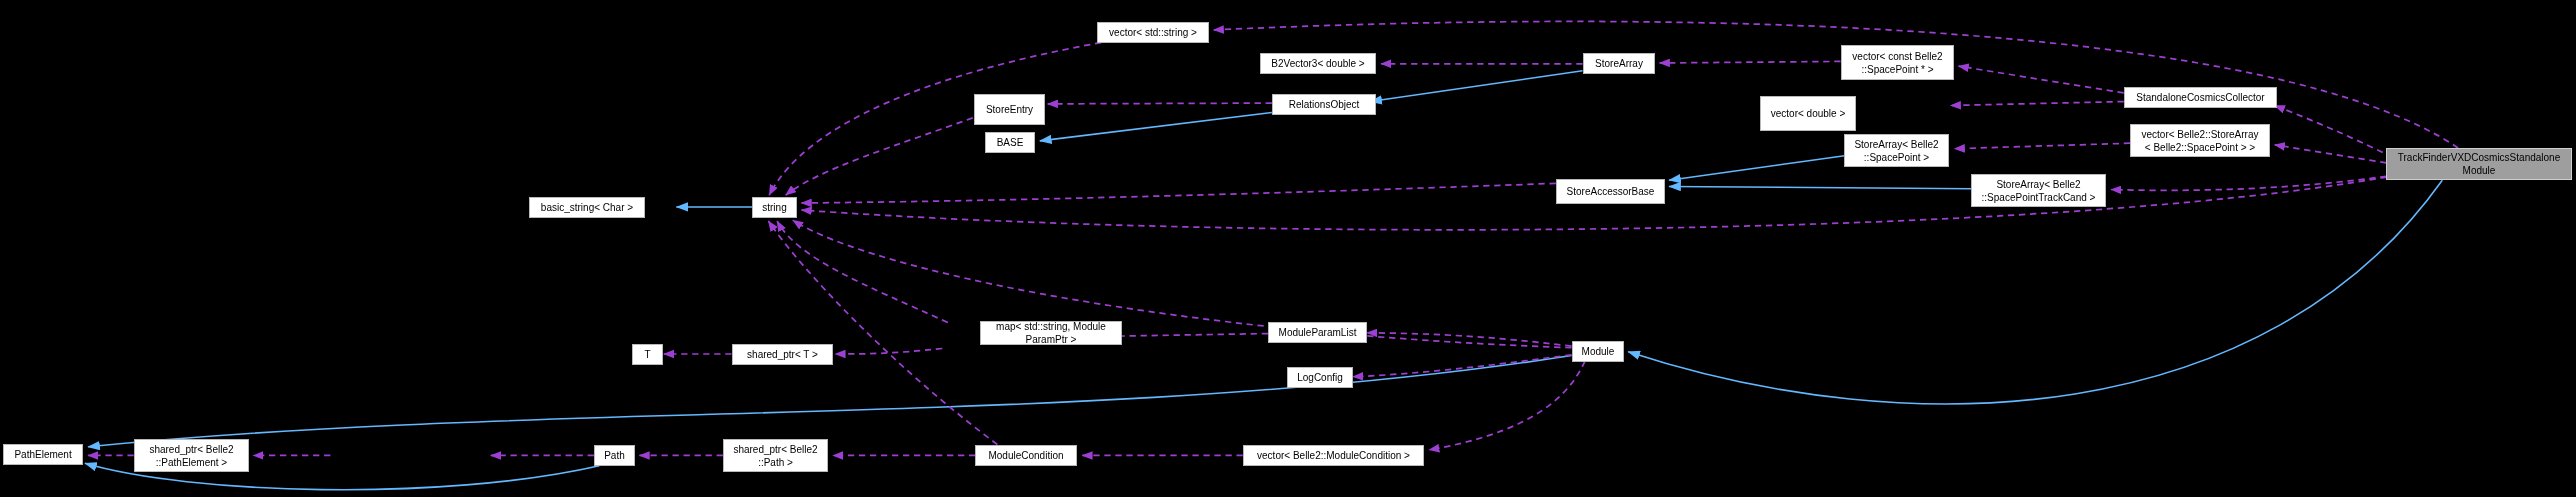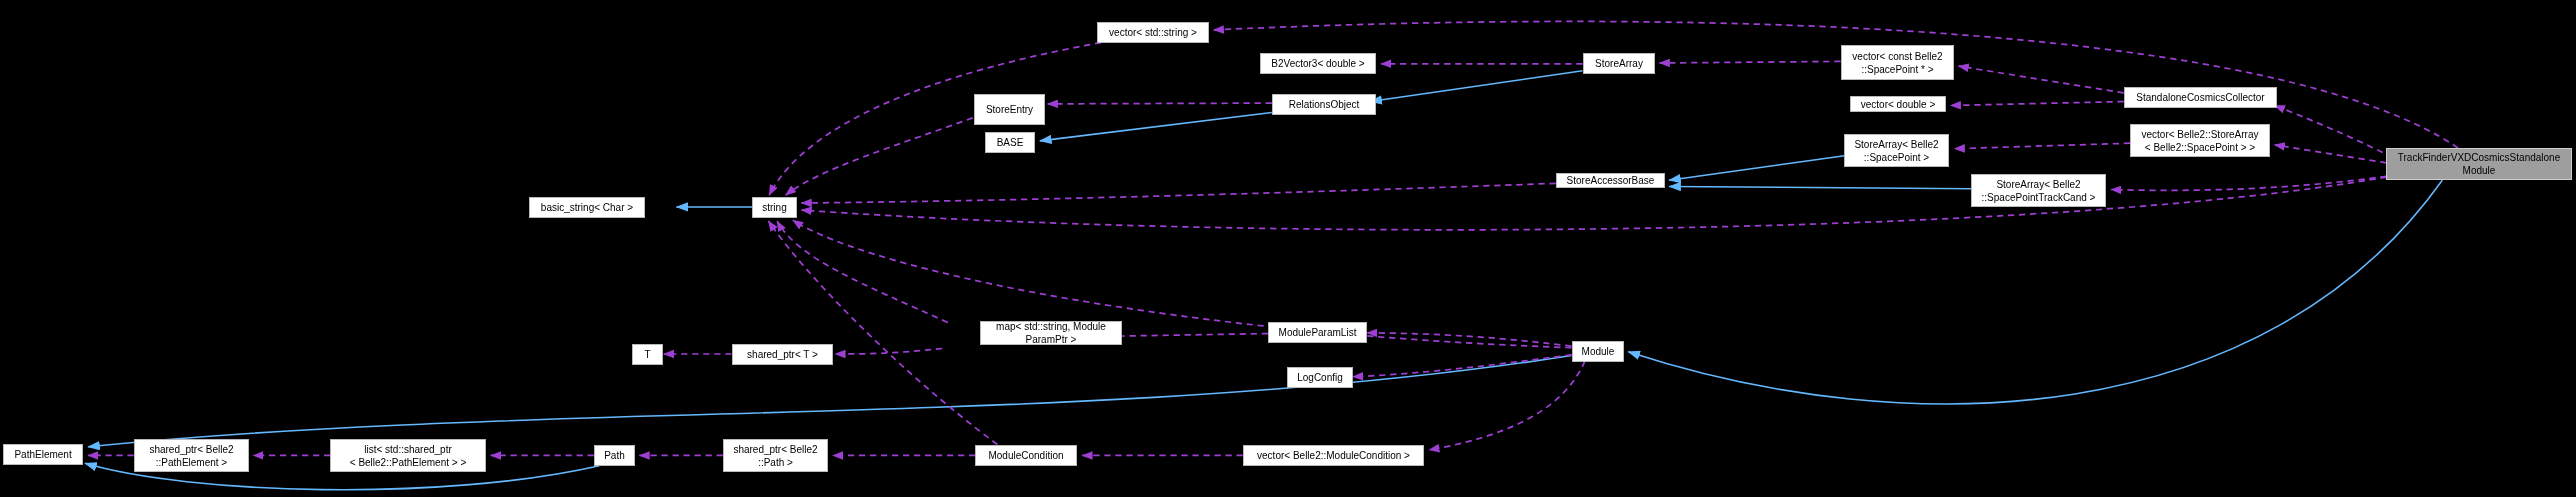--- a/index.html
+++ b/index.html
@@ -84,21 +84,21 @@
       <div class="nl"></div>
   </div>
   <div class="node" style="left:1841px;top:45px;width:113px;height:35px">
     <div class="nl">vector&lt; const Belle2</div>
       <div class="nl">::SpacePoint * &gt;</div>
   </div>
   <div class="node" style="left:2124px;top:87px;width:153px;height:20.5px">
     <div class="nl">StandaloneCosmicsCollector</div>
       <div class="nl"></div>
   </div>
-  <div class="node" style="left:1850px;top:96px;width:96px;height:16px">
+  <div class="node" style="left:1760px;top:96px;width:96px;height:35px">
     <div class="nl">vector&lt; double &gt;</div>
       <div class="nl"></div>
   </div>
   <div class="node" style="left:1844px;top:134px;width:105px;height:33px">
     <div class="nl">StoreArray&lt; Belle2</div>
       <div class="nl">::SpacePoint &gt;</div>
   </div>
   <div class="node" style="left:2130px;top:124px;width:140px;height:33px">
     <div class="nl">vector&lt; Belle2::StoreArray</div>
       <div class="nl">&lt; Belle2::SpacePoint &gt; &gt;</div>
@@ -117,21 +117,21 @@
       <div class="nl"></div>
   </div>
   <div class="node" style="left:1272px;top:94px;width:104px;height:20.5px">
     <div class="nl">RelationsObject</div>
       <div class="nl"></div>
   </div>
   <div class="node" style="left:985px;top:132px;width:50px;height:20.5px">
     <div class="nl">BASE</div>
       <div class="nl"></div>
   </div>
-  <div class="node" style="left:1556px;top:173px;width:109px;height:15px">
+  <div class="node" style="left:1556px;top:179px;width:109px;height:25px">
     <div class="nl">StoreAccessorBase</div>
       <div class="nl"></div>
   </div>
   <div class="node" style="left:529px;top:197px;width:116px;height:21px">
     <div class="nl">basic_string&lt; Char &gt;</div>
       <div class="nl"></div>
   </div>
   <div class="node" style="left:752px;top:197px;width:45px;height:21px">
     <div class="nl">string</div>
       <div class="nl"></div>
@@ -163,24 +163,20 @@
   </div>
 
   <div class="node" style="left:3.1px;top:444px;width:80px;height:21px">
     <div class="nl">PathElement</div>
       <div class="nl"></div>
   </div>
   <div class="node" style="left:134px;top:439px;width:115px;height:33px">
     <div class="nl">shared_ptr&lt; Belle2</div>
       <div class="nl">::PathElement &gt;</div>
   </div>
-  <div class="node" style="left:330px;top:439px;width:156px;height:33px">
-    <div class="nl">list&lt; std::shared_ptr</div>
-      <div class="nl">&lt; Belle2::PathElement &gt; &gt;</div>
-  </div>
   <div class="node" style="left:594px;top:445px;width:41px;height:20.5px">
     <div class="nl">Path</div>
       <div class="nl"></div>
   </div>
   <div class="node" style="left:723px;top:439px;width:105px;height:33px">
     <div class="nl">shared_ptr&lt; Belle2</div>
       <div class="nl">::Path &gt;</div>
   </div>
   <div class="node" style="left:975px;top:445px;width:102px;height:20.5px">
     <div class="nl">ModuleCondition</div>

